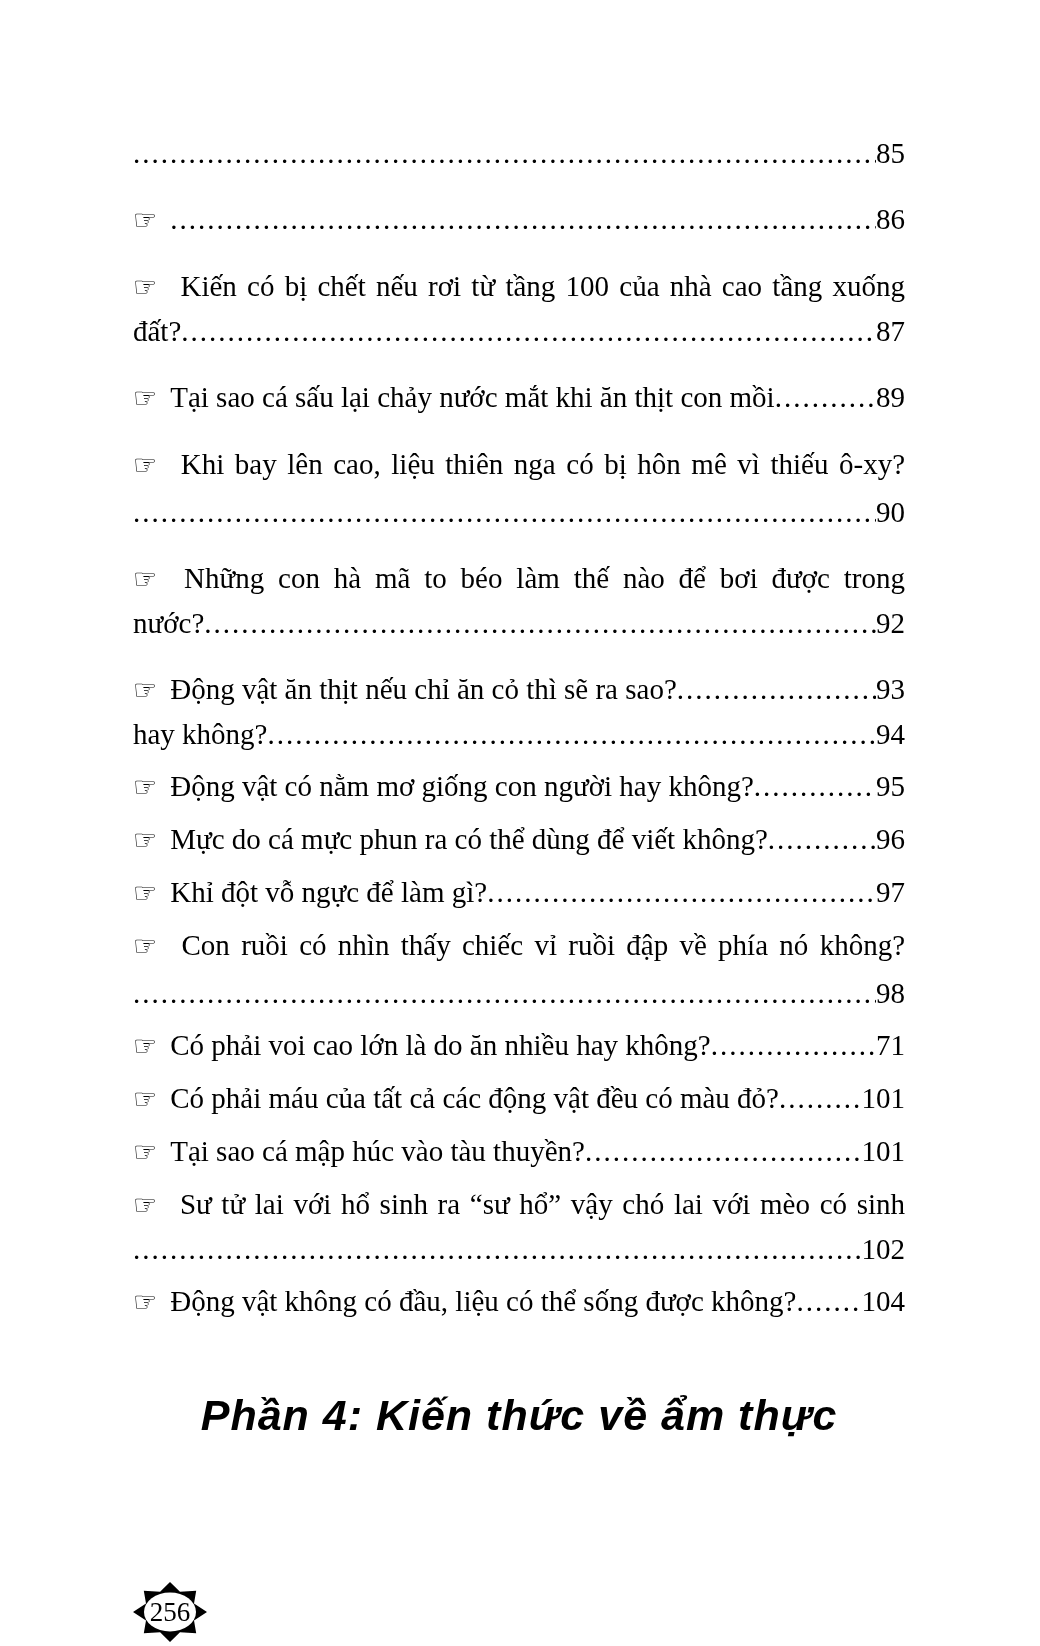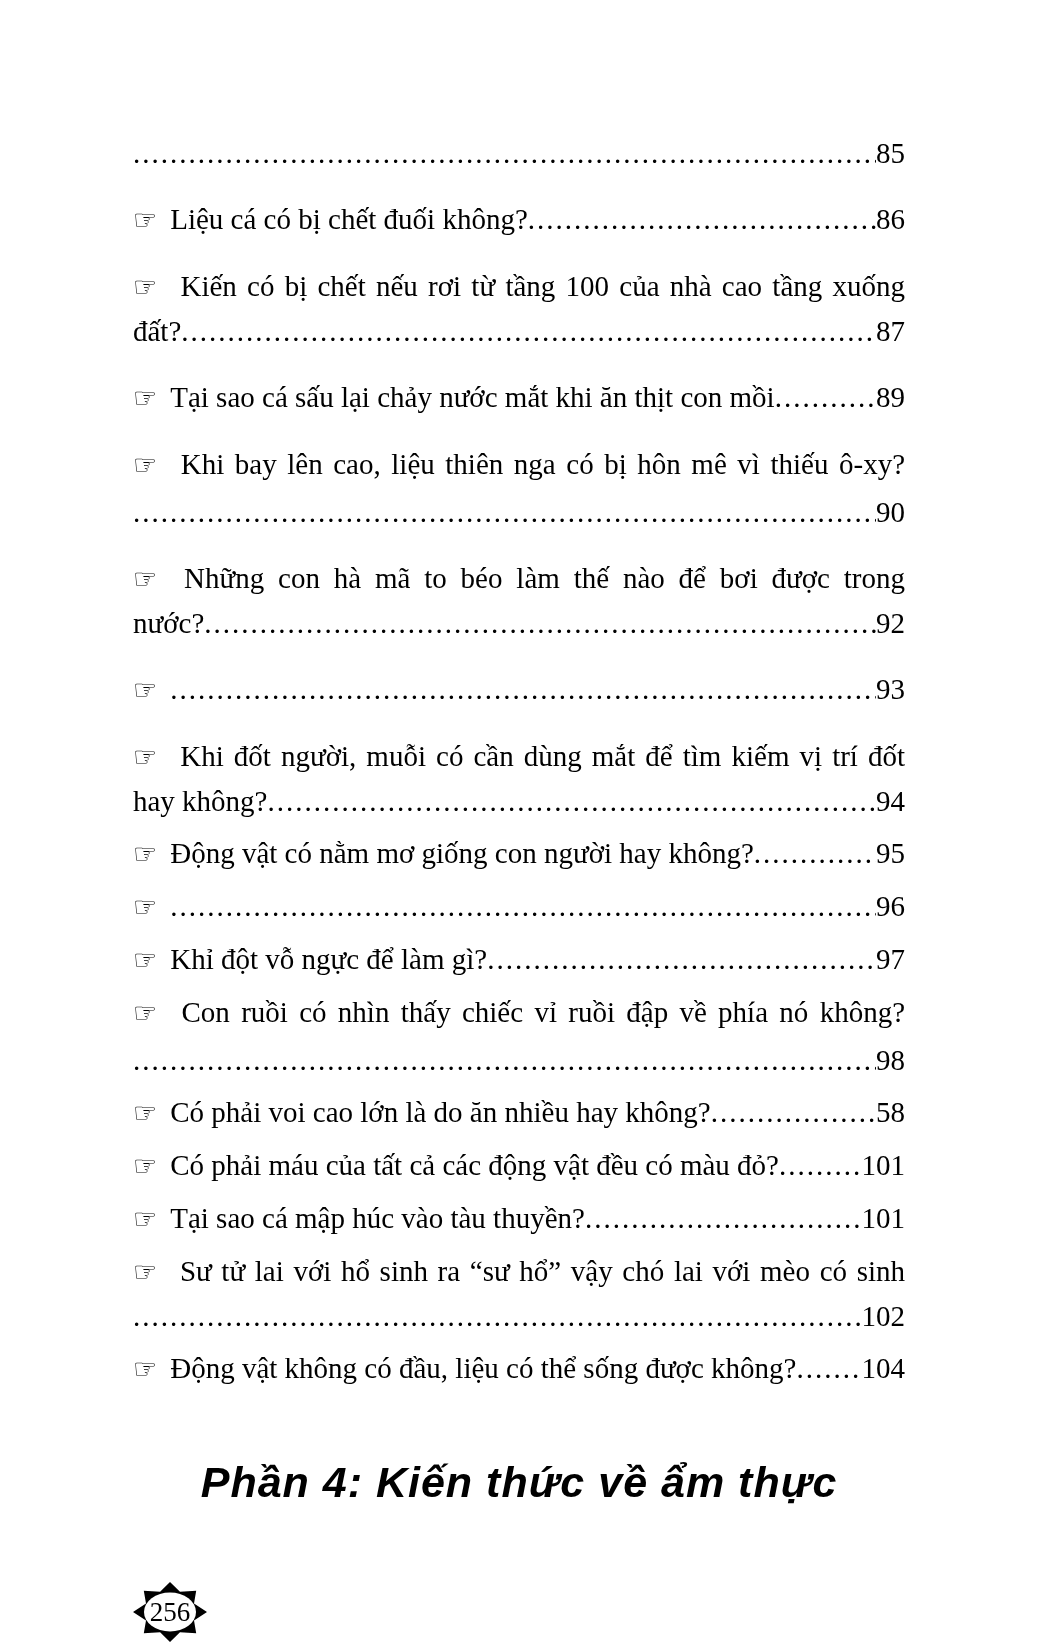--- a/index.html
+++ b/index.html
@@ -82,21 +82,20 @@
 
   <div class="toc-list">
 
     <div class="toc-line gap-first">
 
     <span class="dot-leader">................................................................................................................................................................................................................................................</span>
     <span class="page-num">85</span>
   </div>
       <div class="toc-line gap-loose">
     <span class="hand">☞</span>
-    <span class="entry-text">Liệu cá có bị chết đuối không?</span>
     <span class="dot-leader">................................................................................................................................................................................................................................................</span>
     <span class="page-num">86</span>
   </div>
       <div class="toc-line gap-loose justify">
     <span class="hand">☞</span>
     <span class="entry-text">Kiến có bị chết nếu rơi từ tầng 100 của nhà cao tầng xuống</span>
     
     
   </div>
       <div class="toc-line gap-wrap">
@@ -129,43 +128,39 @@
     
   </div>
       <div class="toc-line gap-wrap">
 
     <span class="entry-text">nước?</span>
     <span class="dot-leader">................................................................................................................................................................................................................................................</span>
     <span class="page-num">92</span>
   </div>
       <div class="toc-line gap-loose">
     <span class="hand">☞</span>
+    <span class="entry-text">Động vật ăn thịt nếu chỉ ăn cỏ thì sẽ ra sao?</span>
     <span class="dot-leader">................................................................................................................................................................................................................................................</span>
     <span class="page-num">93</span>
   </div>
-      <div class="toc-line gap-loose justify">
-    <span class="hand">☞</span>
-    <span class="entry-text">Khi đốt người, muỗi có cần dùng mắt để tìm kiếm vị trí đốt</span>
-    
-    
-  </div>
       <div class="toc-line gap-wrap">
 
     <span class="entry-text">hay không?</span>
     <span class="dot-leader">................................................................................................................................................................................................................................................</span>
     <span class="page-num">94</span>
   </div>
       <div class="toc-line gap-tight">
     <span class="hand">☞</span>
     <span class="entry-text">Động vật có nằm mơ giống con người hay không?</span>
     <span class="dot-leader">................................................................................................................................................................................................................................................</span>
     <span class="page-num">95</span>
   </div>
       <div class="toc-line gap-tight">
     <span class="hand">☞</span>
+    <span class="entry-text">Mực do cá mực phun ra có thể dùng để viết không?</span>
     <span class="dot-leader">................................................................................................................................................................................................................................................</span>
     <span class="page-num">96</span>
   </div>
       <div class="toc-line gap-tight">
     <span class="hand">☞</span>
     <span class="entry-text">Khỉ đột vỗ ngực để làm gì?</span>
     <span class="dot-leader">................................................................................................................................................................................................................................................</span>
     <span class="page-num">97</span>
   </div>
       <div class="toc-line gap-tight justify">
@@ -176,21 +171,21 @@
   </div>
       <div class="toc-line gap-cont">
 
     <span class="dot-leader">................................................................................................................................................................................................................................................</span>
     <span class="page-num">98</span>
   </div>
       <div class="toc-line gap-tight">
     <span class="hand">☞</span>
     <span class="entry-text">Có phải voi cao lớn là do ăn nhiều hay không?</span>
     <span class="dot-leader">................................................................................................................................................................................................................................................</span>
-    <span class="page-num">58</span>
+    <span class="page-num">71</span>
   </div>
       <div class="toc-line gap-tight">
     <span class="hand">☞</span>
     <span class="entry-text">Có phải máu của tất cả các động vật đều có màu đỏ?</span>
     <span class="dot-leader">................................................................................................................................................................................................................................................</span>
     <span class="page-num">101</span>
   </div>
       <div class="toc-line gap-tight">
     <span class="hand">☞</span>
     <span class="entry-text">Tại sao cá mập húc vào tàu thuyền?</span>

